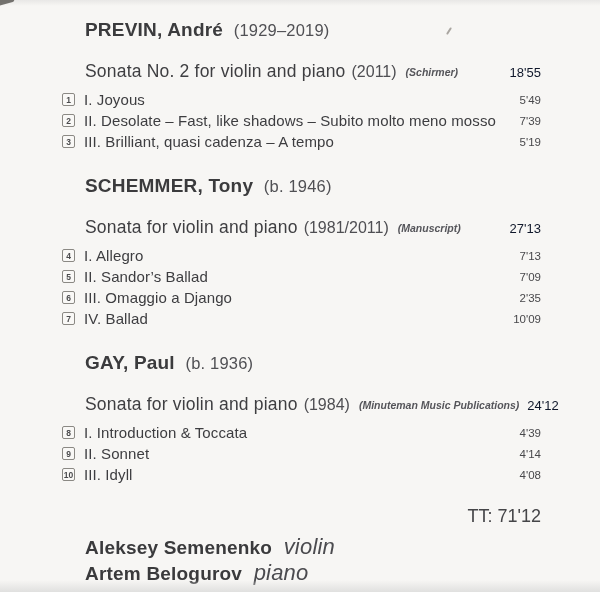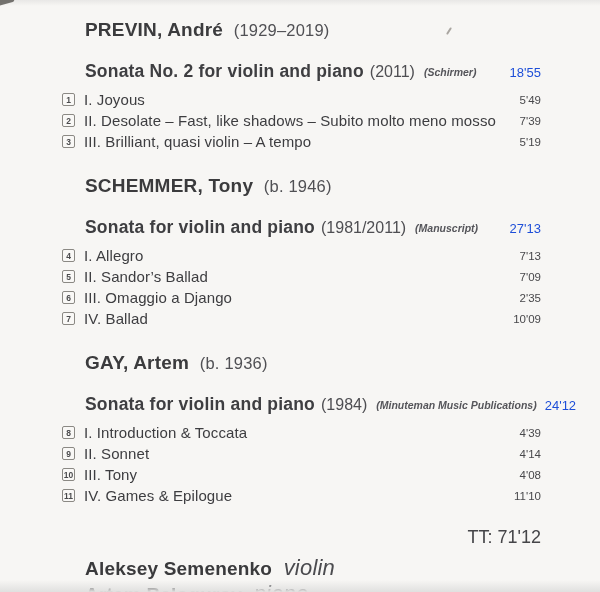--- a/index.html
+++ b/index.html
@@ -18,24 +18,24 @@
     background:#aaa6a1;transform:rotate(-58deg);border-radius:1px;}
 
   .content{position:absolute;top:17px;left:62px;right:59px;}
 
   .work{margin-bottom:21px;}
   .composer-line{margin-left:23px;line-height:26px;letter-spacing:.2px;}
   .composer-name{font-weight:700;font-size:19px;color:#3b3b3d;}
   .composer-dates{font-weight:400;font-size:16.5px;color:#505054;margin-left:6px;}
 
   .title-row{display:flex;align-items:baseline;margin-left:23px;line-height:24px;margin-top:1px;margin-bottom:4px;}
-  .work-title{font-weight:700;font-size:17.5px;color:#3e3e41;letter-spacing:.2px;white-space:nowrap;}
+  .work-title{font-weight:400;font-size:17.5px;color:#3e3e41;letter-spacing:.2px;white-space:nowrap;}
   .work-year{font-weight:400;font-size:16px;color:#4e4e52;margin-left:6px;white-space:nowrap;}
   .work-publisher{font-style:italic;font-size:10.5px;color:#55555a;margin-left:9px;position:relative;top:-1px;white-space:nowrap;font-weight:bold;}
-  .work-duration{margin-left:auto;font-size:13px;color:#1d4ed8;padding-left:8px;margin-top:16px;}
+  .work-duration{margin-left:auto;font-size:13px;color:#0f172a;padding-left:8px;margin-top:16px;}
 
   .track{display:flex;align-items:center;height:21px;}
   .track-num{flex:0 0 13px;width:13px;height:13px;box-sizing:border-box;
     border:1px solid #8b8984;border-radius:2px;background:#f9f8f6;
     display:flex;align-items:center;justify-content:center;
     font-size:8.5px;font-weight:700;color:#4a4a4c;margin-right:9px;}
   .track-title{font-size:15px;color:#3d3d40;letter-spacing:.1px;white-space:nowrap;}
   .track-duration{margin-left:auto;font-size:11.5px;color:#48484b;padding-left:8px;}
 
   .tt-row{text-align:right;font-size:18px;color:#454548;margin-top:21px;}
@@ -73,21 +73,21 @@
         <span class="track-title">I. Joyous</span>
         <span class="track-duration">5'49</span>
       </div>
       <div class="track">
         <span class="track-num">2</span>
         <span class="track-title">II. Desolate – Fast, like shadows – Subito molto meno mosso</span>
         <span class="track-duration">7'39</span>
       </div>
       <div class="track">
         <span class="track-num">3</span>
-        <span class="track-title">III. Brilliant, quasi violin – A tempo</span>
+        <span class="track-title">III. Brilliant, quasi cadenza – A tempo</span>
         <span class="track-duration">5'19</span>
       </div>
     </section>
 
     <section class="work">
       <div class="composer-line">
         <span class="composer-name">SCHEMMER, Tony</span>
         <span class="composer-dates">(b. 1946)</span>
       </div>
       <div class="title-row">
@@ -113,48 +113,43 @@
       </div>
       <div class="track">
         <span class="track-num">7</span>
         <span class="track-title">IV. Ballad</span>
         <span class="track-duration">10'09</span>
       </div>
     </section>
 
     <section class="work">
       <div class="composer-line">
-        <span class="composer-name">GAY, Artem</span>
+        <span class="composer-name">GAY, Paul</span>
         <span class="composer-dates">(b. 1936)</span>
       </div>
       <div class="title-row">
         <span class="work-title">Sonata for violin and piano</span>
         <span class="work-year">(1984)</span>
         <span class="work-publisher">(Minuteman Music Publications)</span>
         <span class="work-duration">24'12</span>
       </div>
       <div class="track">
         <span class="track-num">8</span>
         <span class="track-title">I. Introduction &amp; Toccata</span>
         <span class="track-duration">4'39</span>
       </div>
       <div class="track">
         <span class="track-num">9</span>
         <span class="track-title">II. Sonnet</span>
         <span class="track-duration">4'14</span>
       </div>
       <div class="track">
         <span class="track-num">10</span>
-        <span class="track-title">III. Tony</span>
+        <span class="track-title">III. Idyll</span>
         <span class="track-duration">4'08</span>
-      </div>
-      <div class="track">
-        <span class="track-num">11</span>
-        <span class="track-title">IV. Games &amp; Epilogue</span>
-        <span class="track-duration">11'10</span>
       </div>
     </section>
 
     <div class="tt-row">TT: 71'12</div>
 
     <div class="performers">
       <div class="performer">
         <span class="performer-name">Aleksey Semenenko</span>
         <span class="performer-instrument">violin</span>
       </div>

